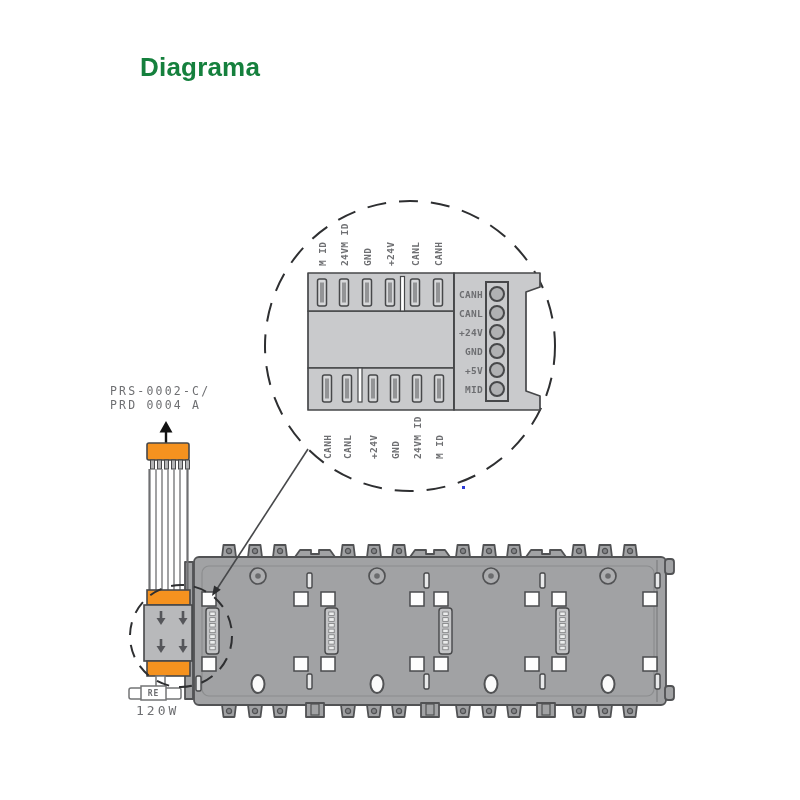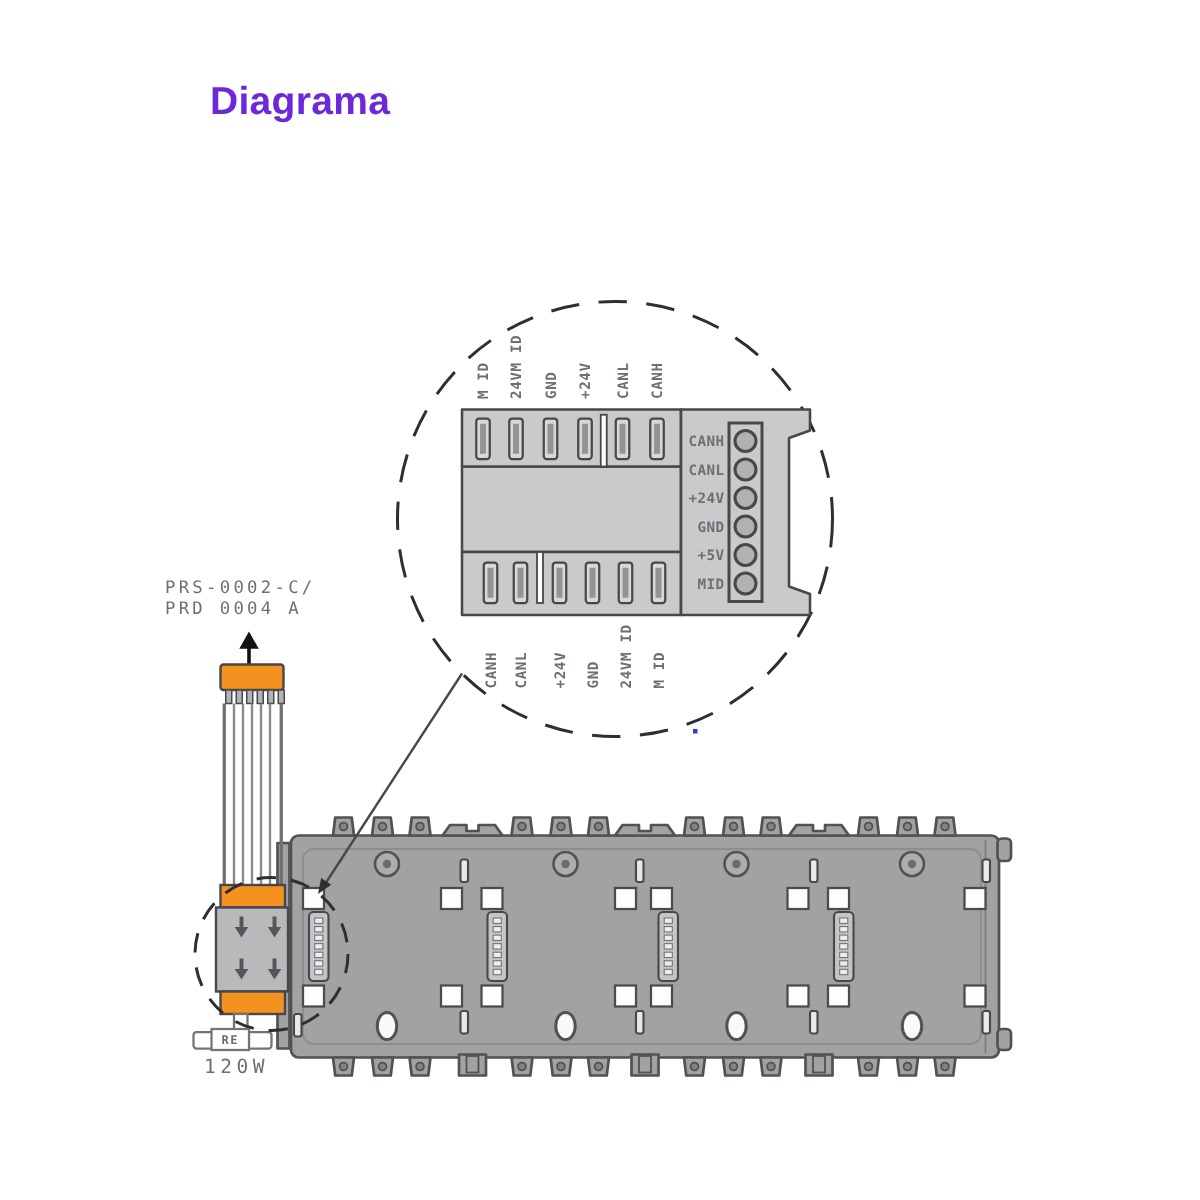--- a/index.html
+++ b/index.html
@@ -2,21 +2,21 @@
 <html><head>
 <meta charset="utf-8">
 <style>
   html,body { margin:0; padding:0; background:#ffffff; }
   .page {
     position:relative; width:800px; height:800px; background:#ffffff;
     overflow:hidden; font-family:"Liberation Sans","DejaVu Sans",sans-serif;
   }
   .page-title {
     position:absolute; left:140px; top:52px; margin:0;
-    font-size:26px; font-weight:700; color:#6d28d9; letter-spacing:0.2px;
+    font-size:26px; font-weight:700; color:#15803d; letter-spacing:0.2px;
   }
   svg.diagram { position:absolute; left:0; top:0; }
   text.mono { font-family:"DejaVu Sans Mono","Liberation Mono",monospace; fill:#6e6f72; }
   .plab { font-size:9.5px; font-weight:bold; letter-spacing:0.4px; }
   .tlab { font-size:9.5px; font-weight:bold; text-anchor:end; letter-spacing:0.3px; }
   .pn   { font-size:11.5px; letter-spacing:2.2px; fill:#737478; }
   .re   { font-size:8px; fill:#9a9b9d; text-anchor:middle; letter-spacing:1px; font-weight:bold; }
   .watt { font-size:13px; letter-spacing:3px; fill:#8f9092; }
   .rail   { fill:#a1a2a4; stroke:#515254; stroke-width:1.8; stroke-linejoin:round; }
   .conn   { fill:#c9cacc; stroke:#47484a; stroke-width:1.7; stroke-linejoin:round; }

